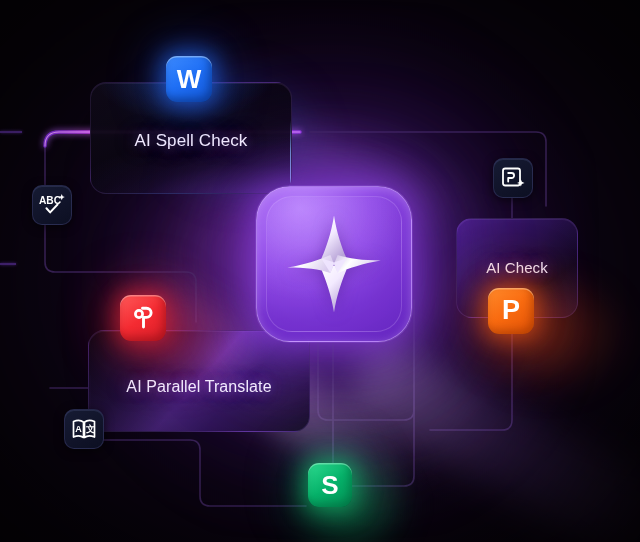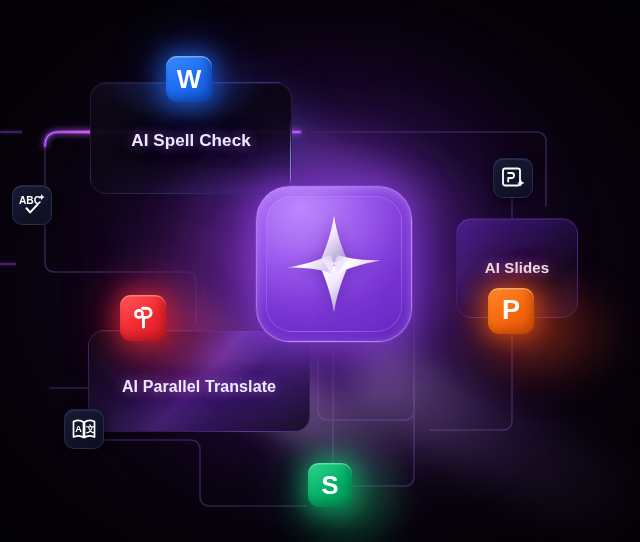--- a/index.html
+++ b/index.html
@@ -113,21 +113,21 @@
     border-radius: 16px;
     overflow: hidden;
     display: flex;
     align-items: center;
     justify-content: center;
   }
   .card-label {
     position: relative;
     z-index: 3;
     color: #f2eaff;
-    font-weight: bold;
+    font-weight: normal;
     letter-spacing: 0.1px;
     text-shadow: 0 0 12px rgba(190,140,255,0.55), 0 0 28px rgba(150,90,240,0.35);
     white-space: nowrap;
   }
 
   
   #card-spell {
     left: 90px; top: 82px;
     width: 200px; height: 110px;
     background:
@@ -258,21 +258,21 @@
   .chip {
     position: absolute;
     width: 38px; height: 38px;
     border-radius: 10px;
     background: linear-gradient(150deg, #161b33 0%, #11142a 55%, #0c0f22 100%);
     border: 1px solid rgba(120,120,200,0.22);
     box-shadow: 0 2px 10px rgba(0,0,0,0.6), inset 0 1px 0 rgba(150,160,230,0.14);
     display:flex; align-items:center; justify-content:center;
     z-index: 6;
   }
-  #chip-abc { left: 12px; top: 185px; text-align: right; }
+  #chip-abc { left: 32px; top: 185px; text-align: right; }
   #chip-lang { left: 64px; top: 409px; }
   #chip-slides { left: 493px; top: 158px; }
 
   .vignette {
     position:absolute; inset:0;
     background: radial-gradient(ellipse 95% 95% at 48% 48%, rgba(0,0,0,0) 38%, rgba(0,0,0,0.42) 76%, rgba(0,0,0,0.88) 100%);
     pointer-events:none;
   }
 </style>
 </head>
@@ -377,21 +377,21 @@
     <div class="card-label">AI Spell Check</div>
     <div class="edge-right"></div>
   </div>
 
   <div class="card" id="card-translate">
     <div class="card-label">AI Parallel Translate</div>
     <div class="edge-right"></div>
   </div>
 
   <div class="card" id="card-slides">
-    <div class="card-label">AI Slides</div>
+    <div class="card-label">AI Check</div>
   </div>
 
   <div id="hub">
     <svg id="hub-star" viewBox="0 0 120 120">
       <defs>
         <linearGradient id="starFillA" x1="0" y1="0" x2="0.55" y2="1">
           <stop offset="0%" stop-color="#ffffff"></stop>
           <stop offset="48%" stop-color="#f3eaff"></stop>
           <stop offset="100%" stop-color="#b9a5d8"></stop>
         </linearGradient>

